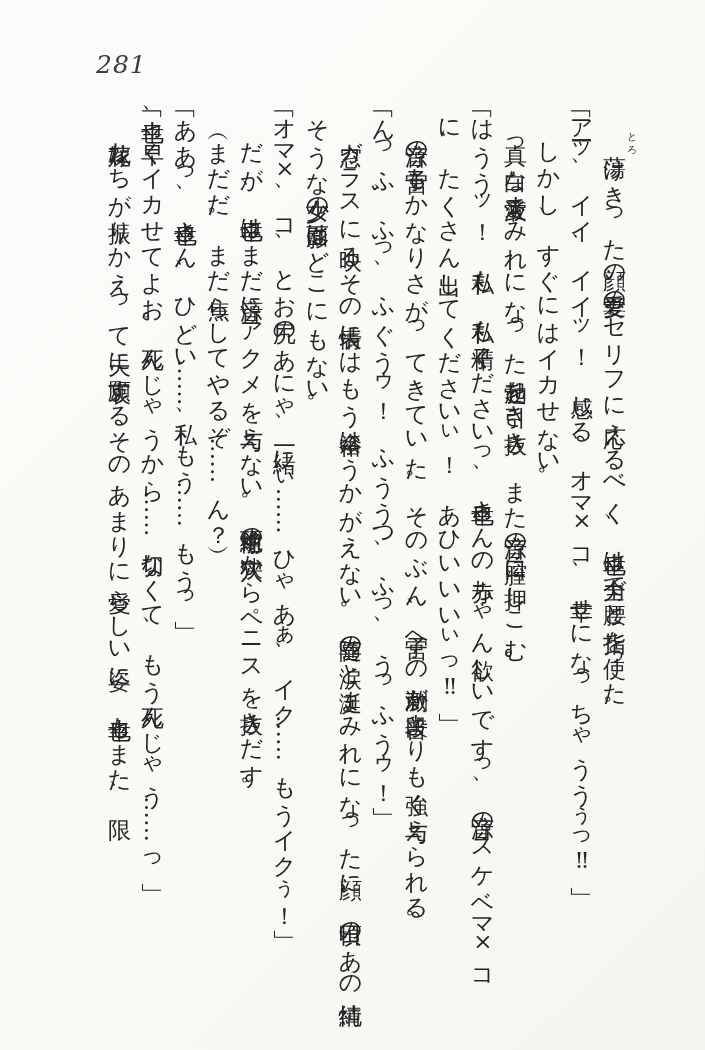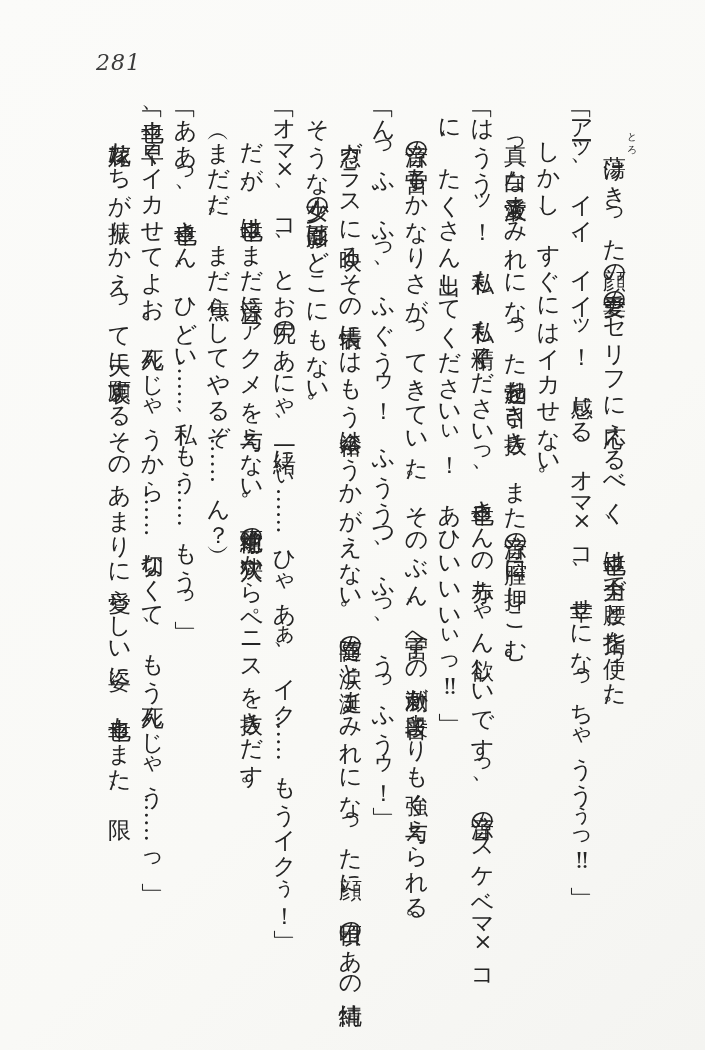--- a/index.html
+++ b/index.html
@@ -16,21 +16,21 @@
     width: 705px;
     height: 1050px;
     background: linear-gradient(135deg, #fbfbf9 0%, #f9f9f6 60%, #f4f4f1 100%);
   }
   .page-number {
     position: absolute;
     left: 96px;
     top: 50px;
     font-family: "DejaVu Serif", "Liberation Serif", serif;
     font-style: italic;
-    font-size: 22px;
+    font-size: 25px;
     letter-spacing: 1px;
     color: #3b3b3b;
   }
   .text-block {
     position: absolute;
     top: 103px;
     right: 68px;
     height: 900px;
     writing-mode: vertical-rl;
     text-orientation: mixed;

